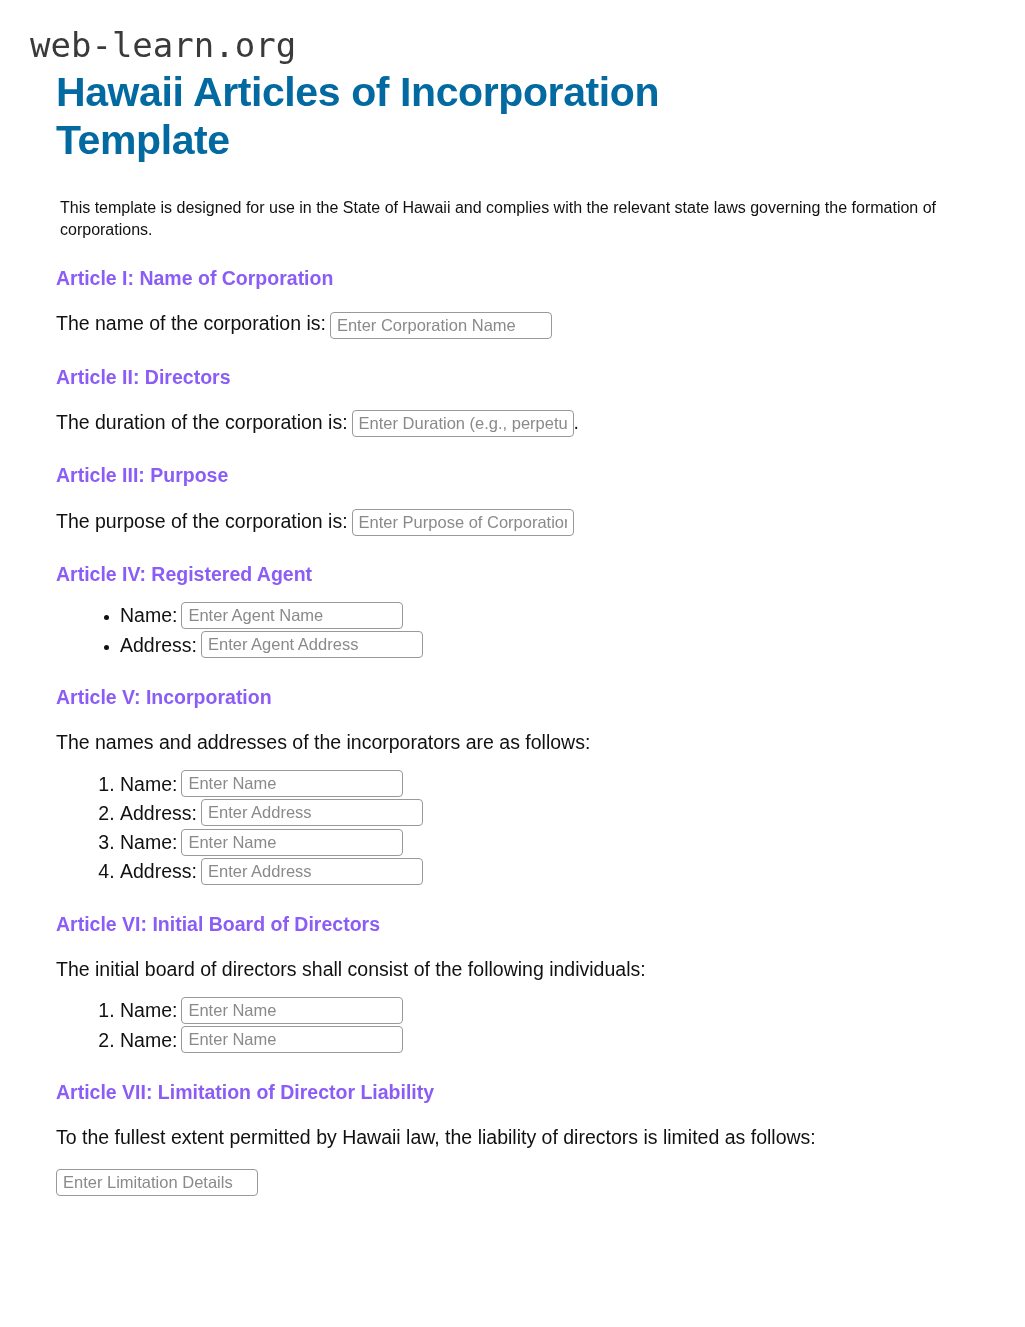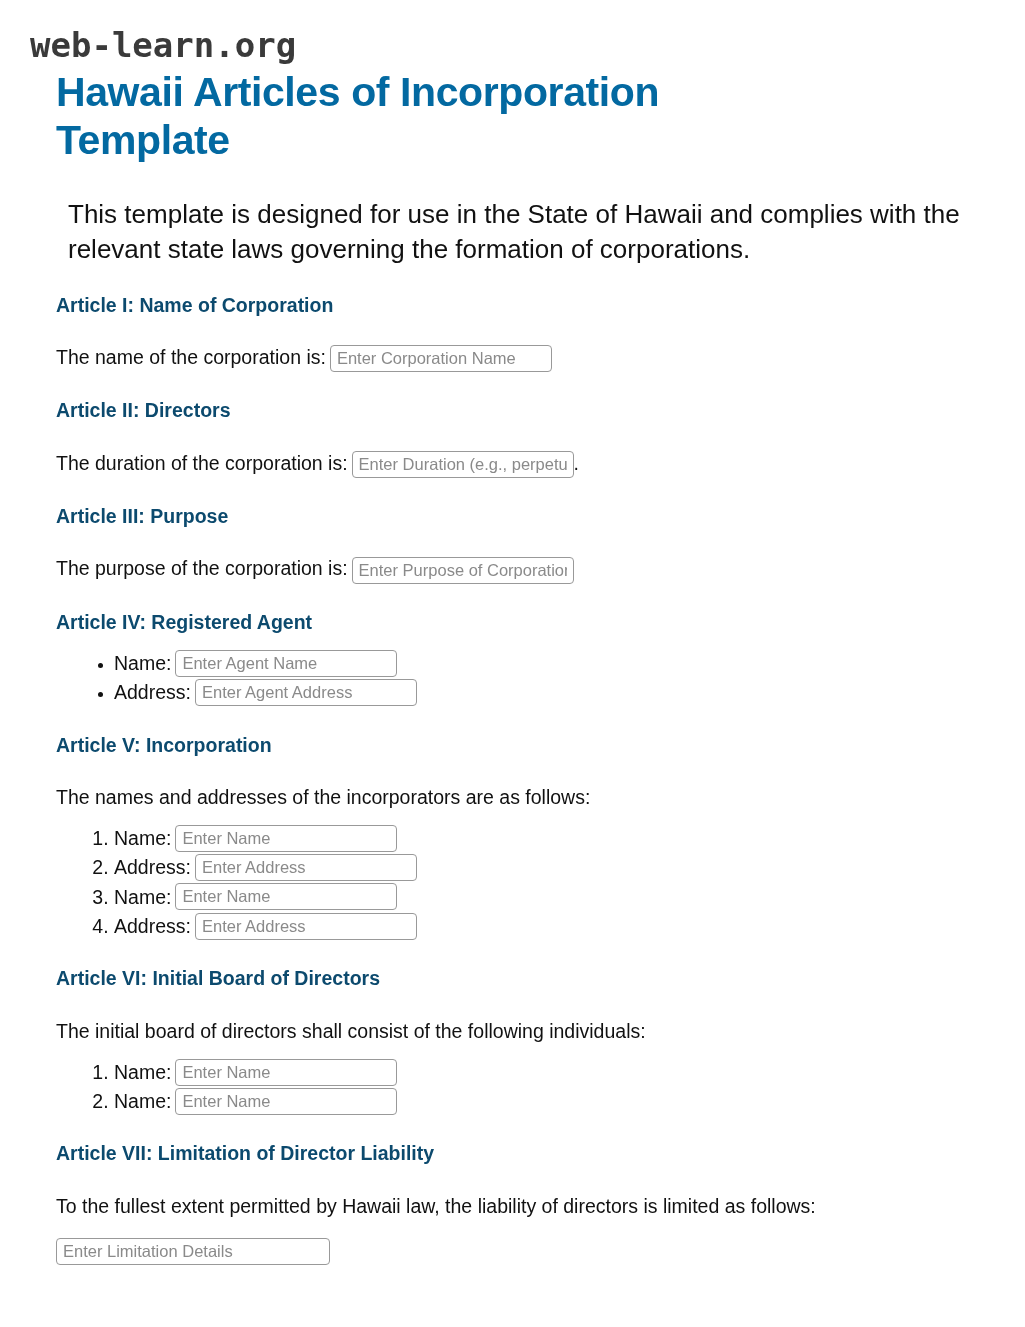--- a/index.html
+++ b/index.html
@@ -23,53 +23,53 @@
     position: relative;
   }
   .site-logo {
     font-family: "DejaVu Sans Mono", "Liberation Mono", monospace;
     font-size: 34px;
     line-height: 1.05;
     color: #3a3a3a;
     letter-spacing: 0px;
     margin: 0 0 0 -26px;
     padding: 0;
-    font-weight: 700;
+    font-weight: 400;
     white-space: nowrap;
   }
   h1.doc-title {
     font-family: "Liberation Sans", sans-serif;
     font-size: 41px;
     font-weight: bold;
     line-height: 1.18;
     letter-spacing: -0.4px;
     margin: 4px 0 0 0;
     padding: 0;
     max-width: 760px;
     color: #0369a1;
   }
   p.intro {
-    font-size: 26px;
+    font-size: 16px;
     line-height: 1.33;
-    margin: 33px 0 0 12px;
+    margin: 33px 0 0 4px;
     max-width: 900px;
     color: #111;
   }
   h2.article-heading {
     font-size: 19.5px;
     font-weight: bold;
     line-height: 1.3;
     margin: 26px 0 0 0;
     padding: 0;
-    color: #0c4a6e;
+    color: #8b5cf6;
   }
   p.article-text {
     font-size: 19.5px;
     line-height: 1.35;
-    margin: 26px 0 0 0;
+    margin: 19px 0 0 0;
     color: #111;
     display: block;
   }
   .field-label {
     white-space: pre;
   }
   input.form-input {
     font-family: "Liberation Sans", sans-serif;
     font-size: 16.5px;
     line-height: 1.2;
@@ -95,40 +95,40 @@
   }
   ol.ordered-list {
     list-style-type: decimal;
     margin: 14px 0 0 0;
     padding-left: 54px;
   }
   ul.bullet-list li,
   ol.ordered-list li {
     font-size: 19.5px;
     line-height: 1.45;
-    margin: 0 0 1px 4px;
+    margin: 0 0 1px 10px;
     padding: 0;
     color: #111;
   }
   ul.bullet-list li::marker {
     font-size: 15px;
   }
   .li-inner {
     display: inline-flex;
     align-items: center;
   }
   .li-label {
     white-space: pre;
   }
   .standalone-input-wrap {
     margin: 19px 0 0 0;
   }
   .standalone-input-wrap input.form-input {
     margin-left: 0;
-    width: 274px;
+    width: 202px;
   }
   .trailing-period {
     font-size: 19.5px;
     color: #111;
   }
 </style>
 </head>
 <body>
 
 <div class="page">

